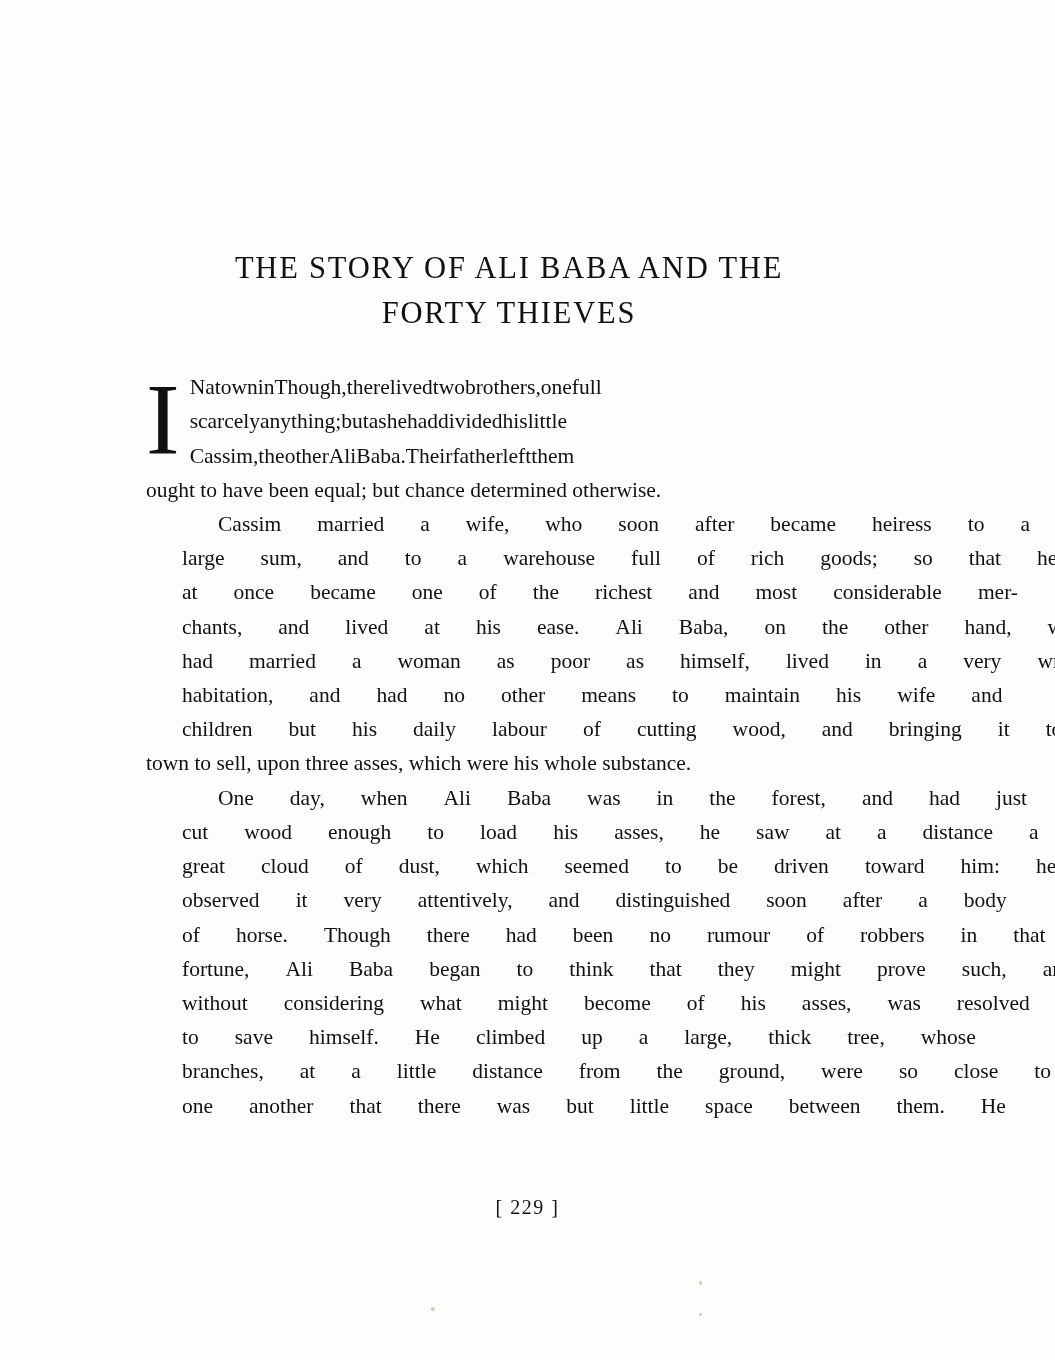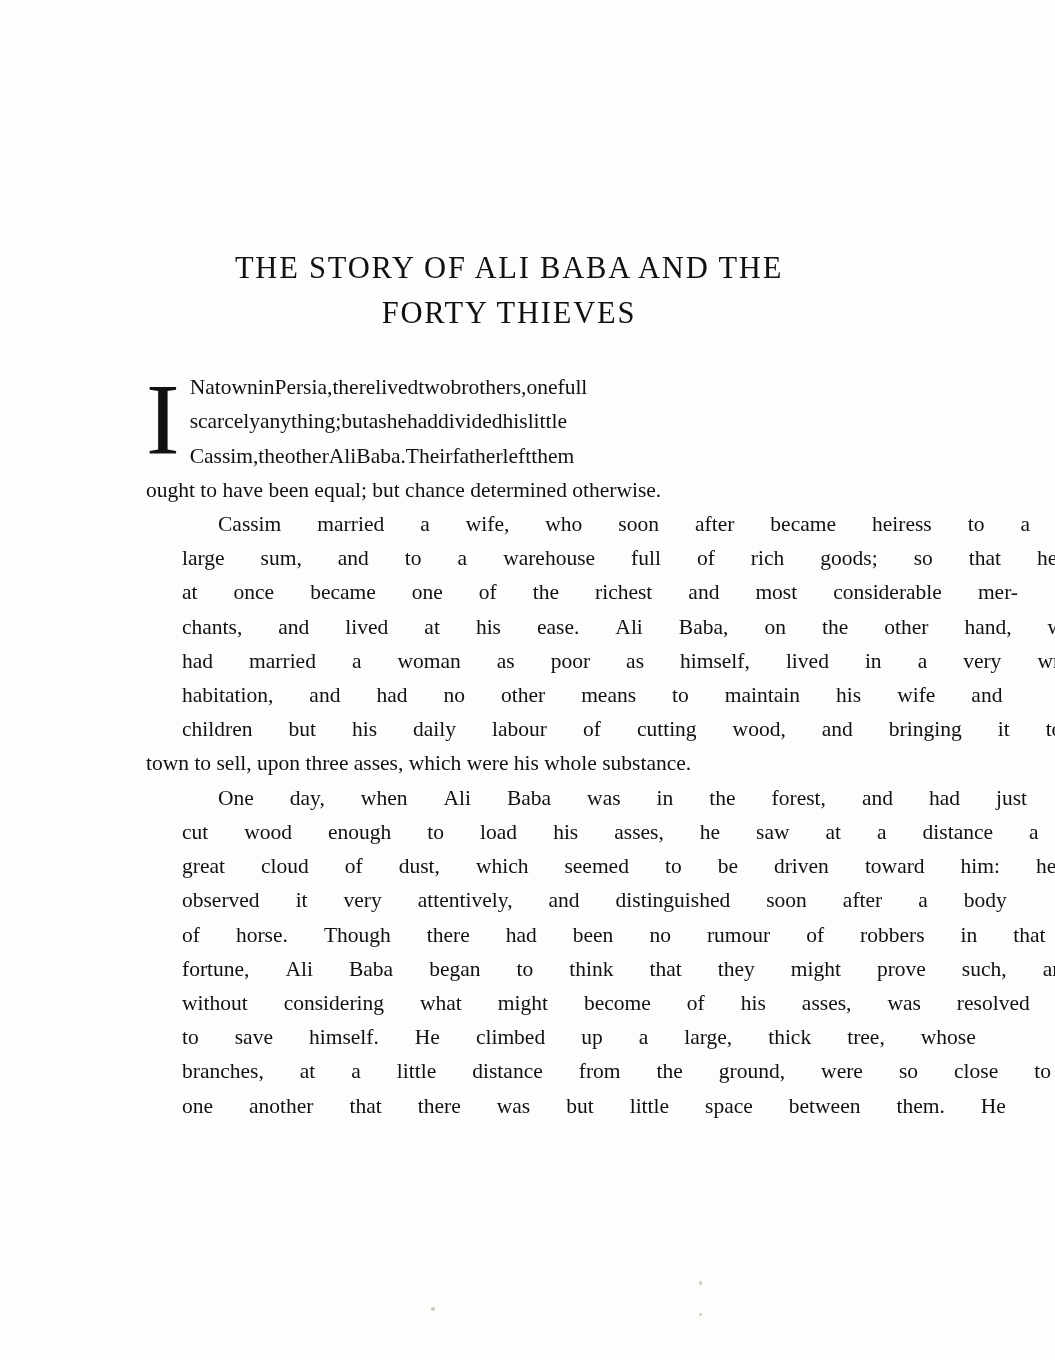--- a/index.html
+++ b/index.html
@@ -110,21 +110,21 @@
 
   <div class="content">
 
     <h1 class="title">
       <span class="title-line l1">THE  STORY  OF  ALI  BABA  AND  THE</span>
       <span class="title-line l2">FORTY  THIEVES</span>
     </h1>
 
     <p class="body-par first-par">
       <span class="dropcap">I</span>
-      <span class="l jline" style="padding-left: 0px;"><span class="w">N</span><span class="w">a</span><span class="w">town</span><span class="w">in</span><span class="w">Persia,</span><span class="w">there</span><span class="w">lived</span><span class="w">two</span><span class="w">brothers,</span><span class="w">one</span><span class="w">full</span></span>
+      <span class="l jline" style="padding-left: 0px;"><span class="w">N</span><span class="w">a</span><span class="w">town</span><span class="w">in</span><span class="w">Though,</span><span class="w">there</span><span class="w">lived</span><span class="w">two</span><span class="w">brothers,</span><span class="w">one</span><span class="w">full</span></span>
       <span class="l jline" style="padding-left: 36px;"><span class="w">scarcely</span><span class="w">anything;</span><span class="w">but</span><span class="w">as</span><span class="w">he</span><span class="w">had</span><span class="w">divided</span><span class="w">his</span><span class="w">little</span></span>
       <span class="l jline" style="padding-left: 36px;"><span class="w">Cassim,</span><span class="w">the</span><span class="w">other</span><span class="w">Ali</span><span class="w">Baba.</span><span class="w">Their</span><span class="w">father</span><span class="w">left</span><span class="w">them</span></span>
       <span class="l">ought to have been equal;  but chance determined otherwise.</span>
     </p>
 
     <p class="body-par">
       <span class="l jline indent-line">
           <span class="w">Cassim</span>
           <span class="w">married</span>
           <span class="w">a</span>
@@ -358,17 +358,18 @@
           <span class="w">little</span>
           <span class="w">space</span>
           <span class="w">between</span>
           <span class="w">them.</span>
           <span class="w">He</span>
         </span>
     </p>
 
   </div>
 
+  <div class="folio">[ 229 ]</div>
 
   <div class="speck s1"></div>
   <div class="speck s2"></div>
   <div class="speck s3"></div>
 </div>
 
 </body></html>

